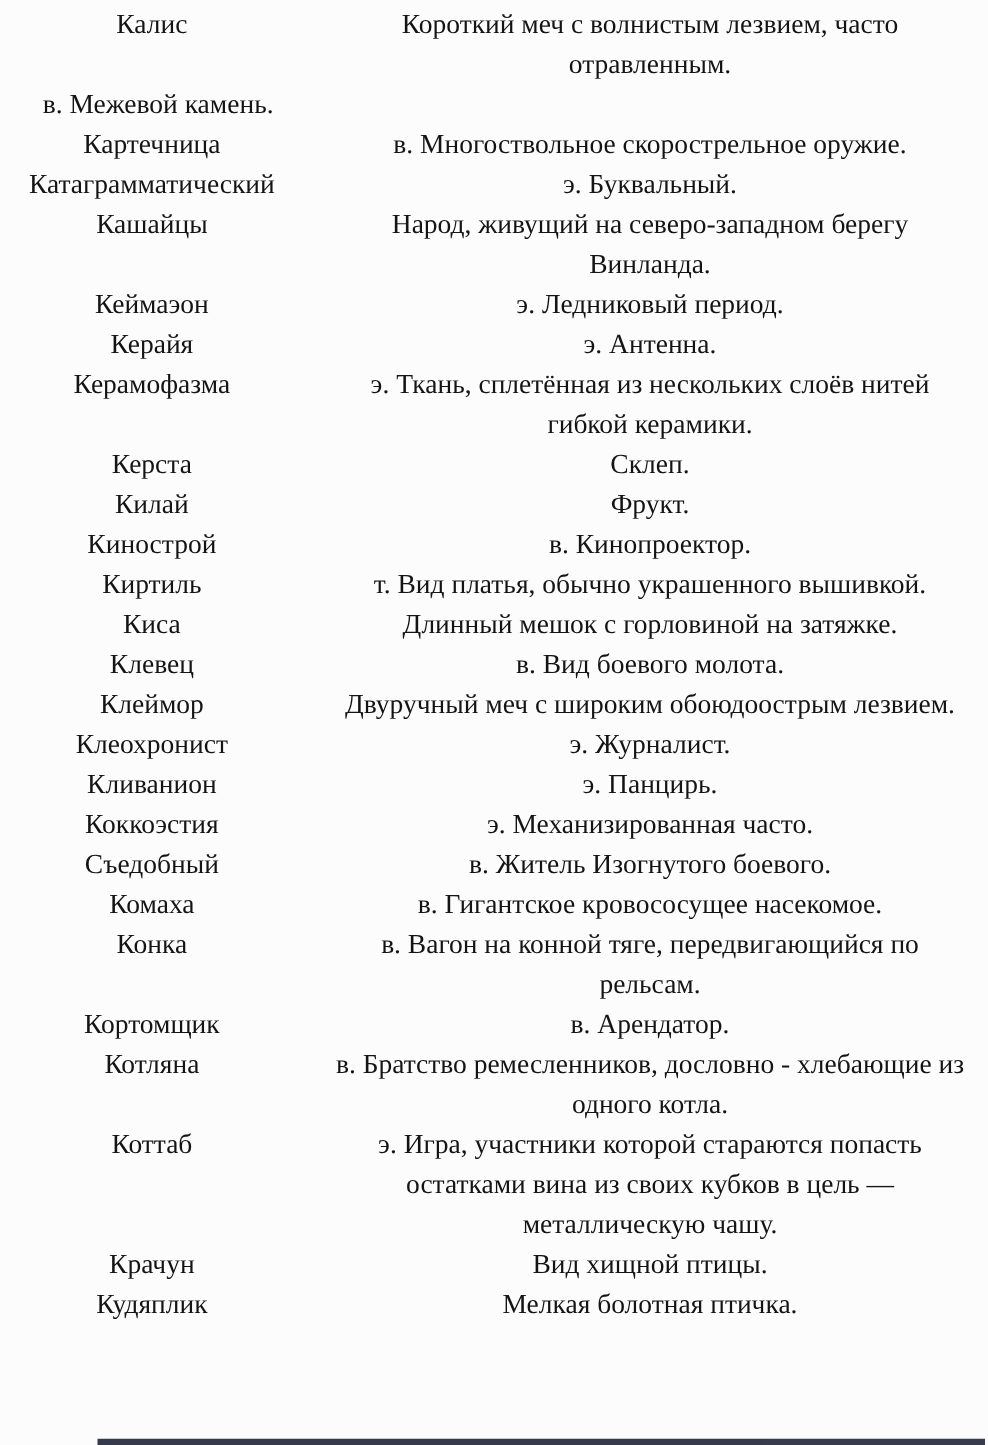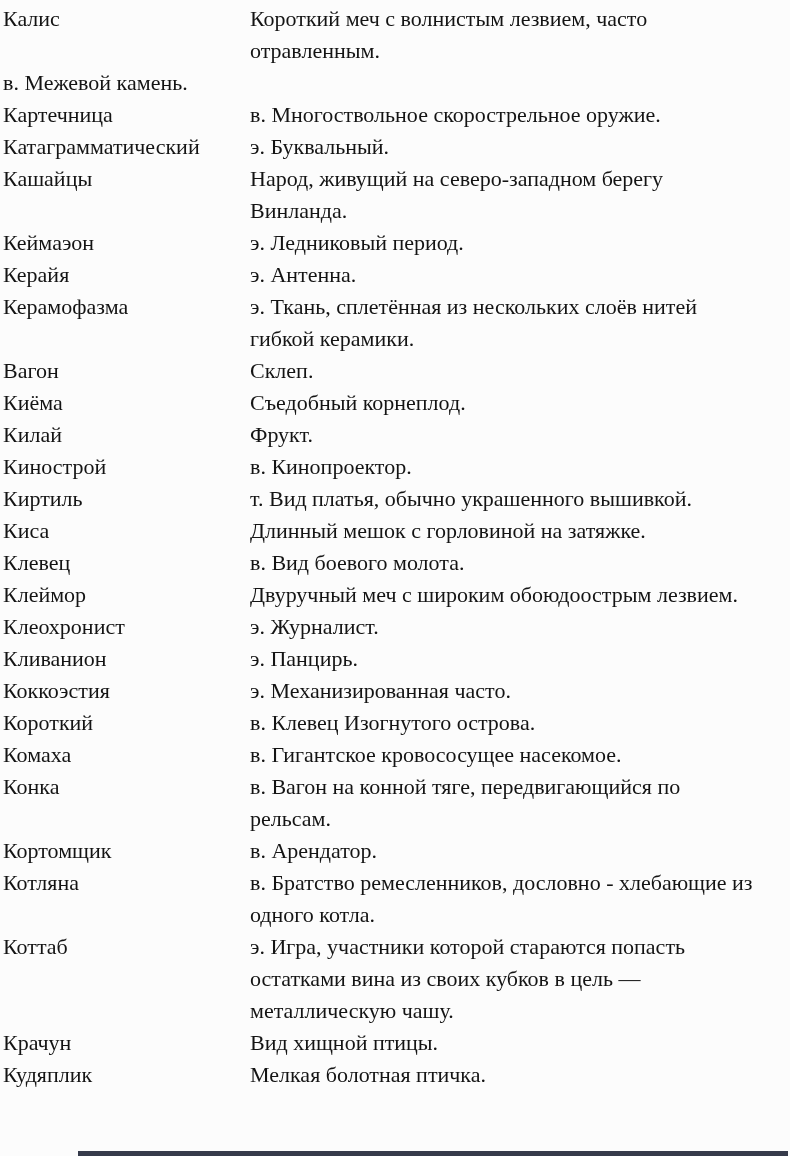--- a/index.html
+++ b/index.html
@@ -35,21 +35,21 @@
     bottom: 0;
     height: 5px;
     background: #1b2133;
     opacity: 0.88;
     filter: blur(0.5px);
   }
 </style>
 </head>
 <body>
 
-<div class="page" style="background: rgb(252, 252, 252); color: rgb(20, 20, 20);">
+<div class="page" style="background: rgb(252, 252, 252); color: rgb(20, 20, 20); text-align: center;">
   <div id="entries">
   <div class="entry">
     <div class="term">Калис</div>
     <div class="definition">Короткий меч с волнистым лезвием, часто
 отравленным.</div>
   </div>
 
   <div class="entry">
     <div class="definition">в. Межевой камень.</div>
   </div>
@@ -80,28 +80,24 @@
     <div class="definition">э. Антенна.</div>
   </div>
 
   <div class="entry">
     <div class="term">Керамофазма</div>
     <div class="definition">э. Ткань, сплетённая из нескольких слоёв нитей
 гибкой керамики.</div>
   </div>
 
   <div class="entry">
-    <div class="term">Вагон</div>
+    <div class="term">Керста</div>
     <div class="definition">Склеп.</div>
   </div>
 
-  <div class="entry">
-    <div class="term">Киёма</div>
-    <div class="definition">Съедобный корнеплод.</div>
-  </div>
 
   <div class="entry">
     <div class="term">Килай</div>
     <div class="definition">Фрукт.</div>
   </div>
 
   <div class="entry">
     <div class="term">Кинострой</div>
     <div class="definition">в. Кинопроектор.</div>
   </div>
@@ -135,22 +131,22 @@
     <div class="term">Кливанион</div>
     <div class="definition">э. Панцирь.</div>
   </div>
 
   <div class="entry">
     <div class="term">Коккоэстия</div>
     <div class="definition">э. Механизированная часто.</div>
   </div>
 
   <div class="entry">
-    <div class="term">Короткий</div>
-    <div class="definition">в. Клевец Изогнутого острова.</div>
+    <div class="term">Съедобный</div>
+    <div class="definition">в. Житель Изогнутого боевого.</div>
   </div>
 
   <div class="entry">
     <div class="term">Комаха</div>
     <div class="definition">в. Гигантское кровососущее насекомое.</div>
   </div>
 
   <div class="entry">
     <div class="term">Конка</div>
     <div class="definition">в. Вагон на конной тяге, передвигающийся по

